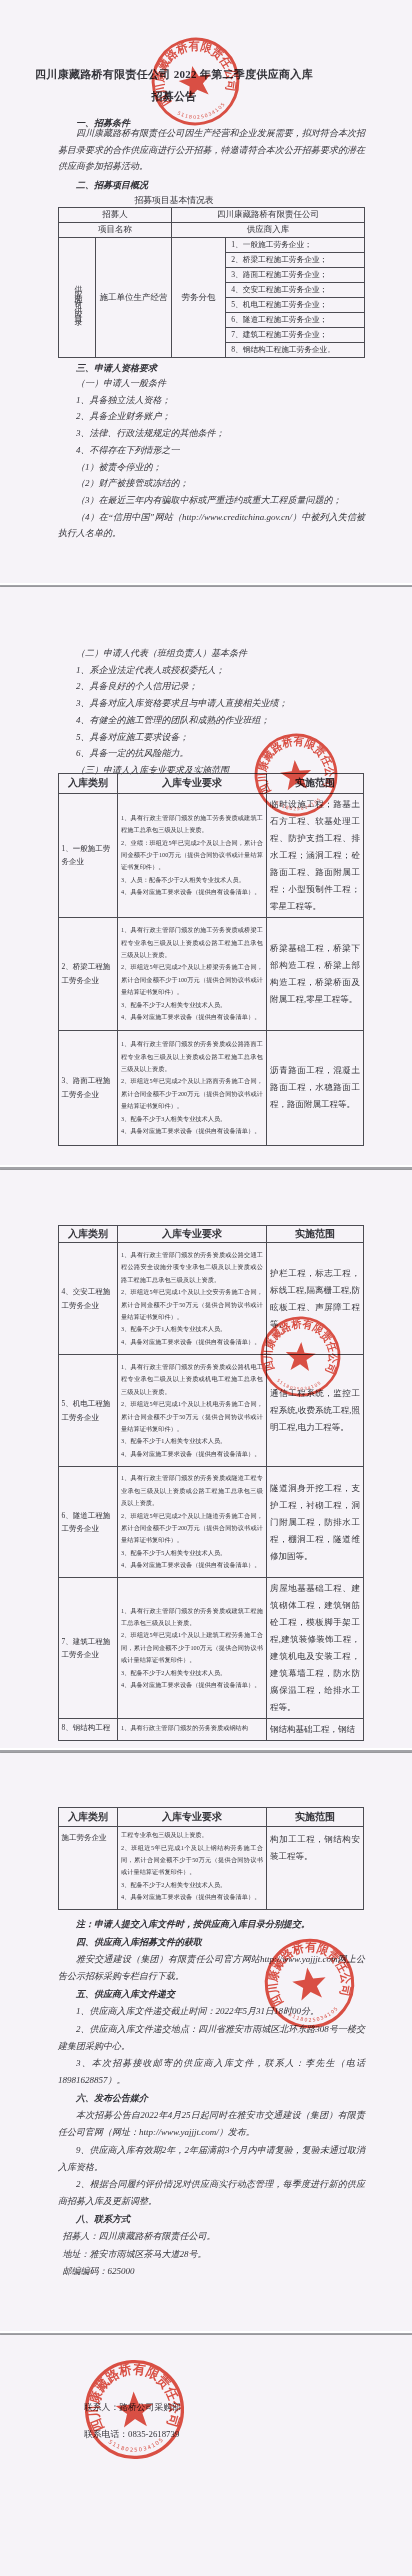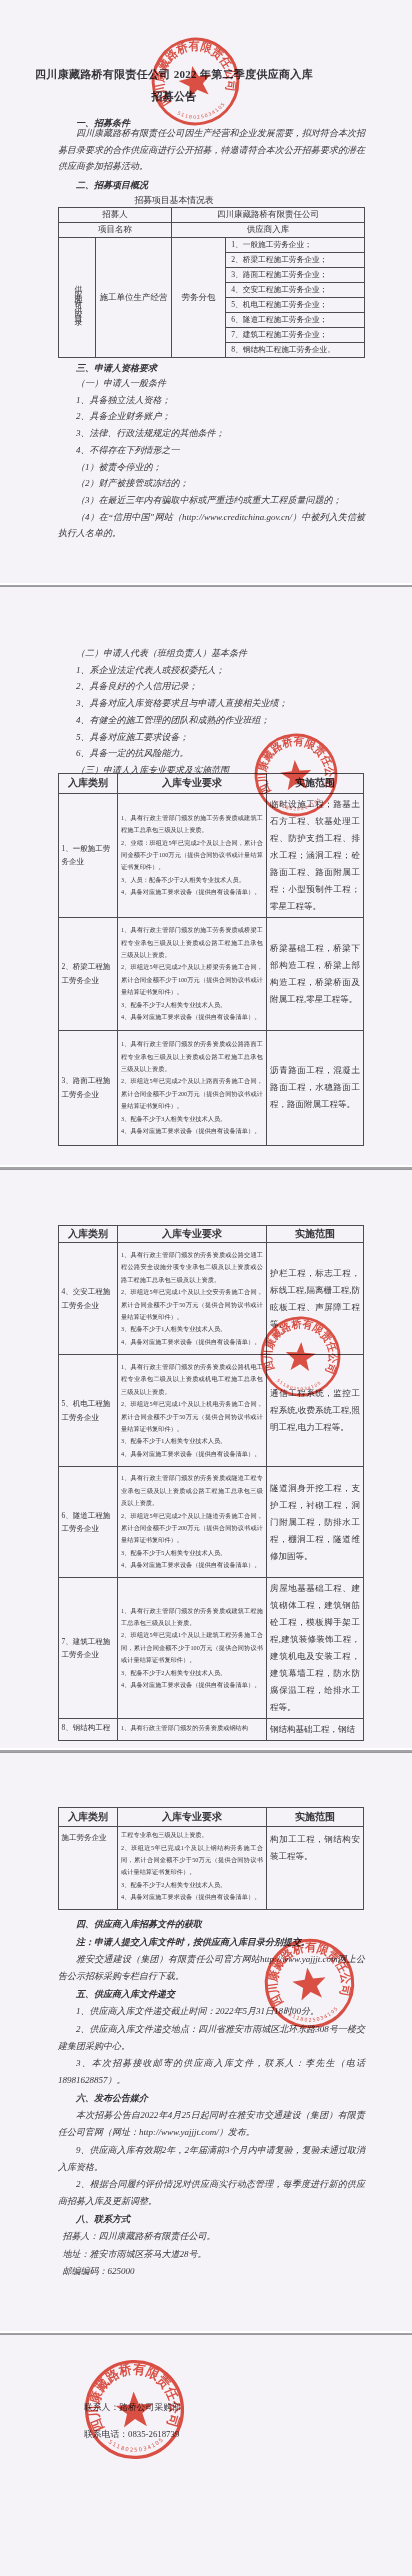--- a/index.html
+++ b/index.html
@@ -307,22 +307,22 @@
           <div>2、班组近5年已完成1个及以上钢结构劳务施工合同，累计合同金额不少于50万元（提供合同协议书或计量结算证书复印件）。</div>
           <div>3、配备不少于2人相关专业技术人员。</div>
           <div>4、具备对应施工要求设备（提供自有设备清单）。</div>
         </td>
         <td class="scope" style="vertical-align:top;padding-top:4.1px;">构加工工程，钢结构安装工程等。</td>
       </tr>
     </tbody>
       </table>
 
     <div class="block flow4" style="top:163px;">
+      <p class="h">注：申请人提交入库文件时，按供应商入库目录分别提交。</p>
       <p class="h">四、供应商入库招募文件的获取</p>
-      <p class="h">注：申请人提交入库文件时，按供应商入库目录分别提交。</p>
       <p>雅安交通建设（集团）有限责任公司官方网站http://www.yajjjt.com网上公告公示招标采购专栏自行下载。</p>
       <p class="h">五、供应商入库文件递交</p>
       <p>1、供应商入库文件递交截止时间：2022年5月31日18时00分。</p>
       <p>2、供应商入库文件递交地点：四川省雅安市雨城区北环东路308号一楼交建集团采购中心。</p>
       <p>3、本次招募接收邮寄的供应商入库文件，联系人：李先生（电话18981628857）。</p>
       <p class="h">六、发布公告媒介</p>
       <p>本次招募公告自2022年4月25日起同时在雅安市交通建设（集团）有限责任公司官网（网址：http://www.yajjjt.com/）发布。</p>
       <p>9、供应商入库有效期2年，2年届满前3个月内申请复验，复验未通过取消入库资格。</p>
       <p>2、根据合同履约评价情况对供应商实行动态管理，每季度进行新的供应商招募入库及更新调整。</p>
       <p class="h">八、联系方式</p>

